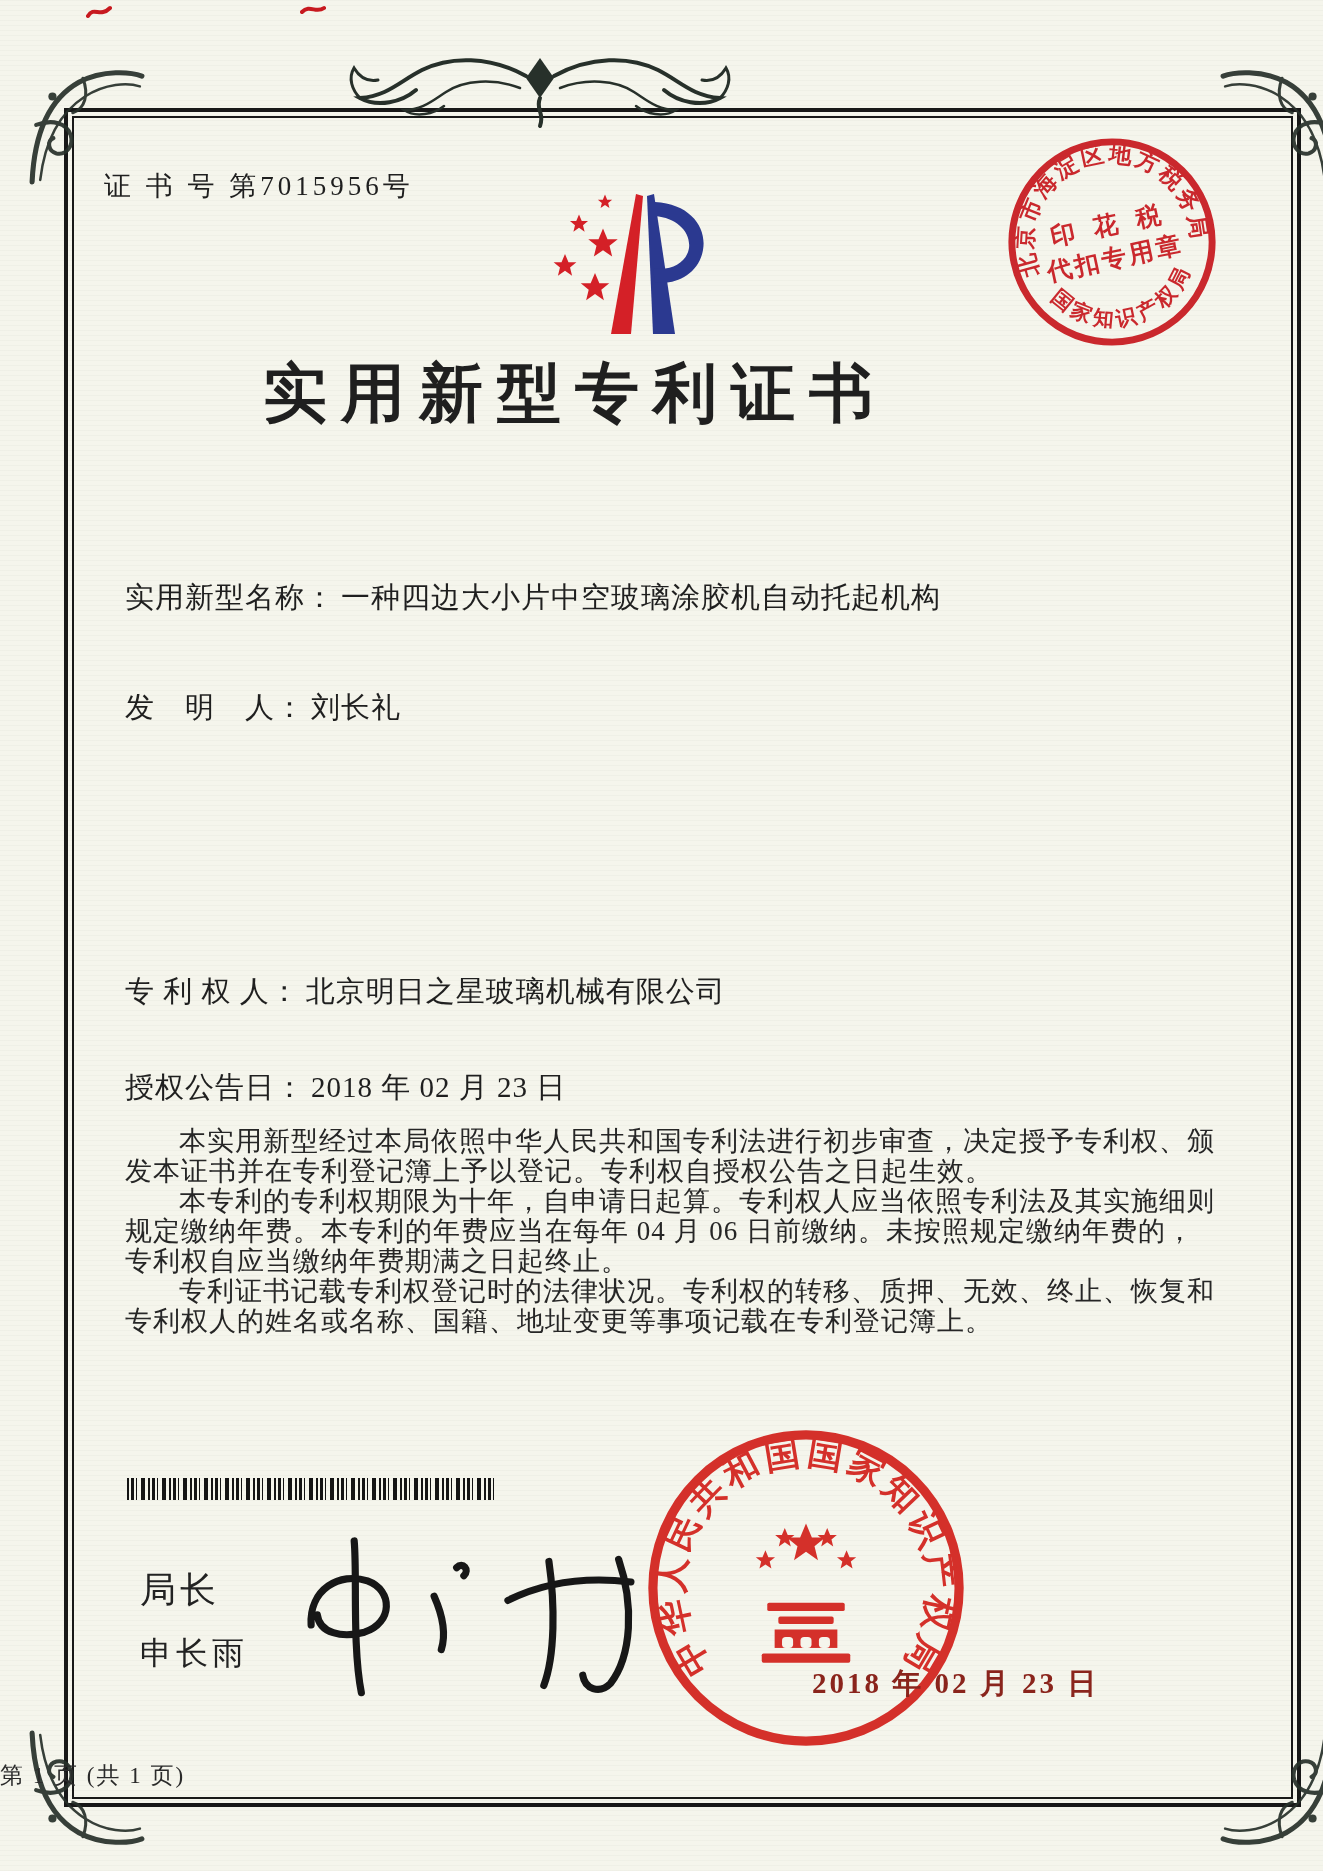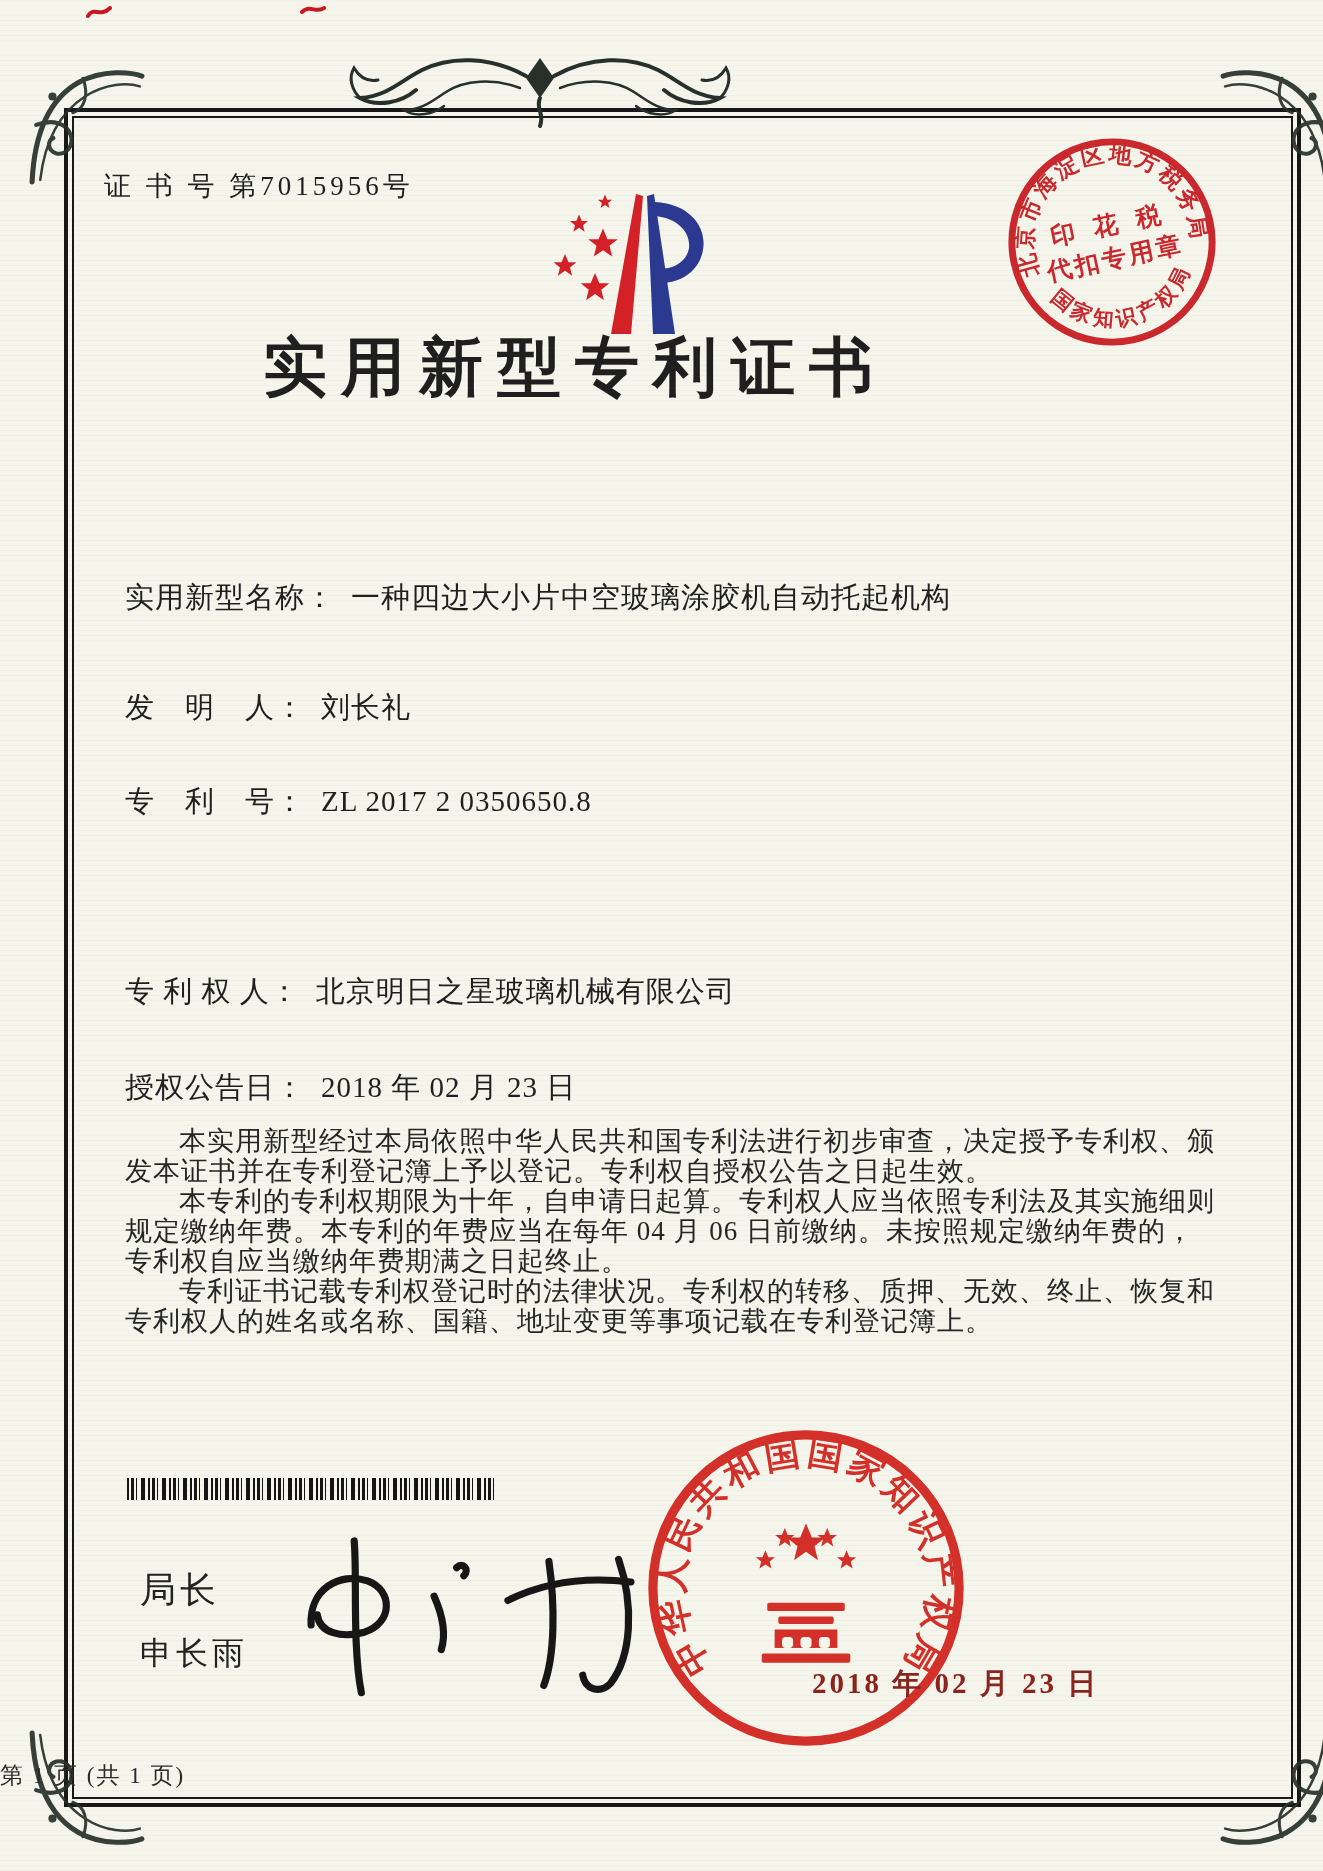--- a/index.html
+++ b/index.html
@@ -23,26 +23,26 @@
   .corner.bl{left:26px;bottom:22px;transform:scaleY(-1);}
   .corner.br{right:24px;bottom:22px;transform:scale(-1,-1);}
   .crest{position:absolute;left:330px;top:50px;width:420px;height:84px;}
   .regmark{position:absolute;width:26px;height:16px;}
   .regmark.m1{left:86px;top:4px;}
   .regmark.m2{left:300px;top:2px;}
   
   .cert-no{position:absolute;left:104px;top:168px;font-size:27px;letter-spacing:4px;}
   .logo{position:absolute;left:535px;top:188px;width:180px;height:152px;}
   .tax-seal{position:absolute;left:998px;top:128px;width:228px;height:228px;transform:rotate(-12deg);opacity:.93;}
-  .title{position:absolute;left:0;top:324px;width:1150px;text-align:center;
+  .title{position:absolute;left:0;top:350px;width:1150px;text-align:center;
          font-size:64px;font-weight:bold;letter-spacing:14px;}
   
   .field{position:absolute;left:125px;right:108px;font-size:29px;letter-spacing:1px;}
   .f1{top:578px;} .f2{top:688px;} .f3{top:782px;} .f4{top:872px;} .f5{top:972px;} .f6{top:1068px;}
-  .field .label{margin-right:16px;}
+  .field .label{margin-right:6px;}
   
   .body-text{position:absolute;left:125px;width:1090px;top:1126px;font-size:27px;line-height:30px;letter-spacing:1px;color:#262626;}
   .body-text p{margin:0;text-indent:2em;}
   
   .barcode{position:absolute;left:127px;top:1478px;width:368px;height:22px;
     background:repeating-linear-gradient(90deg,
       #141414 0 2px, transparent 2px 4px,
       #141414 4px 7px, transparent 7px 9px,
       #141414 9px 10px, transparent 10px 14px,
       #141414 14px 18px, transparent 18px 21px);}
@@ -157,23 +157,20 @@
   </svg>
 
   <div class="title">实用新型专利证书</div>
 
   <div class="field f1">
     <span class="label">实用新型名称：</span><span class="value">一种四边大小片中空玻璃涂胶机自动托起机构</span>
   </div>
   <div class="field f2">
     <span class="label">发　明　人：</span><span class="value">刘长礼</span>
   </div>
-  <div class="field f3">
-    <span class="label">专　利　号：</span><span class="value">ZL 2017 2 0350650.8</span>
-  </div>
   <div class="field f5">
     <span class="label">专 利 权 人：</span><span class="value">北京明日之星玻璃机械有限公司</span>
   </div>
   <div class="field f6">
     <span class="label">授权公告日：</span><span class="value">2018 年 02 月 23 日</span>
   </div>
 
   <div class="body-text">
     <p>本实用新型经过本局依照中华人民共和国专利法进行初步审查，决定授予专利权、颁发本证书并在专利登记簿上予以登记。专利权自授权公告之日起生效。</p>
     <p>本专利的专利权期限为十年，自申请日起算。专利权人应当依照专利法及其实施细则规定缴纳年费。本专利的年费应当在每年 04 月 06 日前缴纳。未按照规定缴纳年费的，专利权自应当缴纳年费期满之日起终止。</p>

